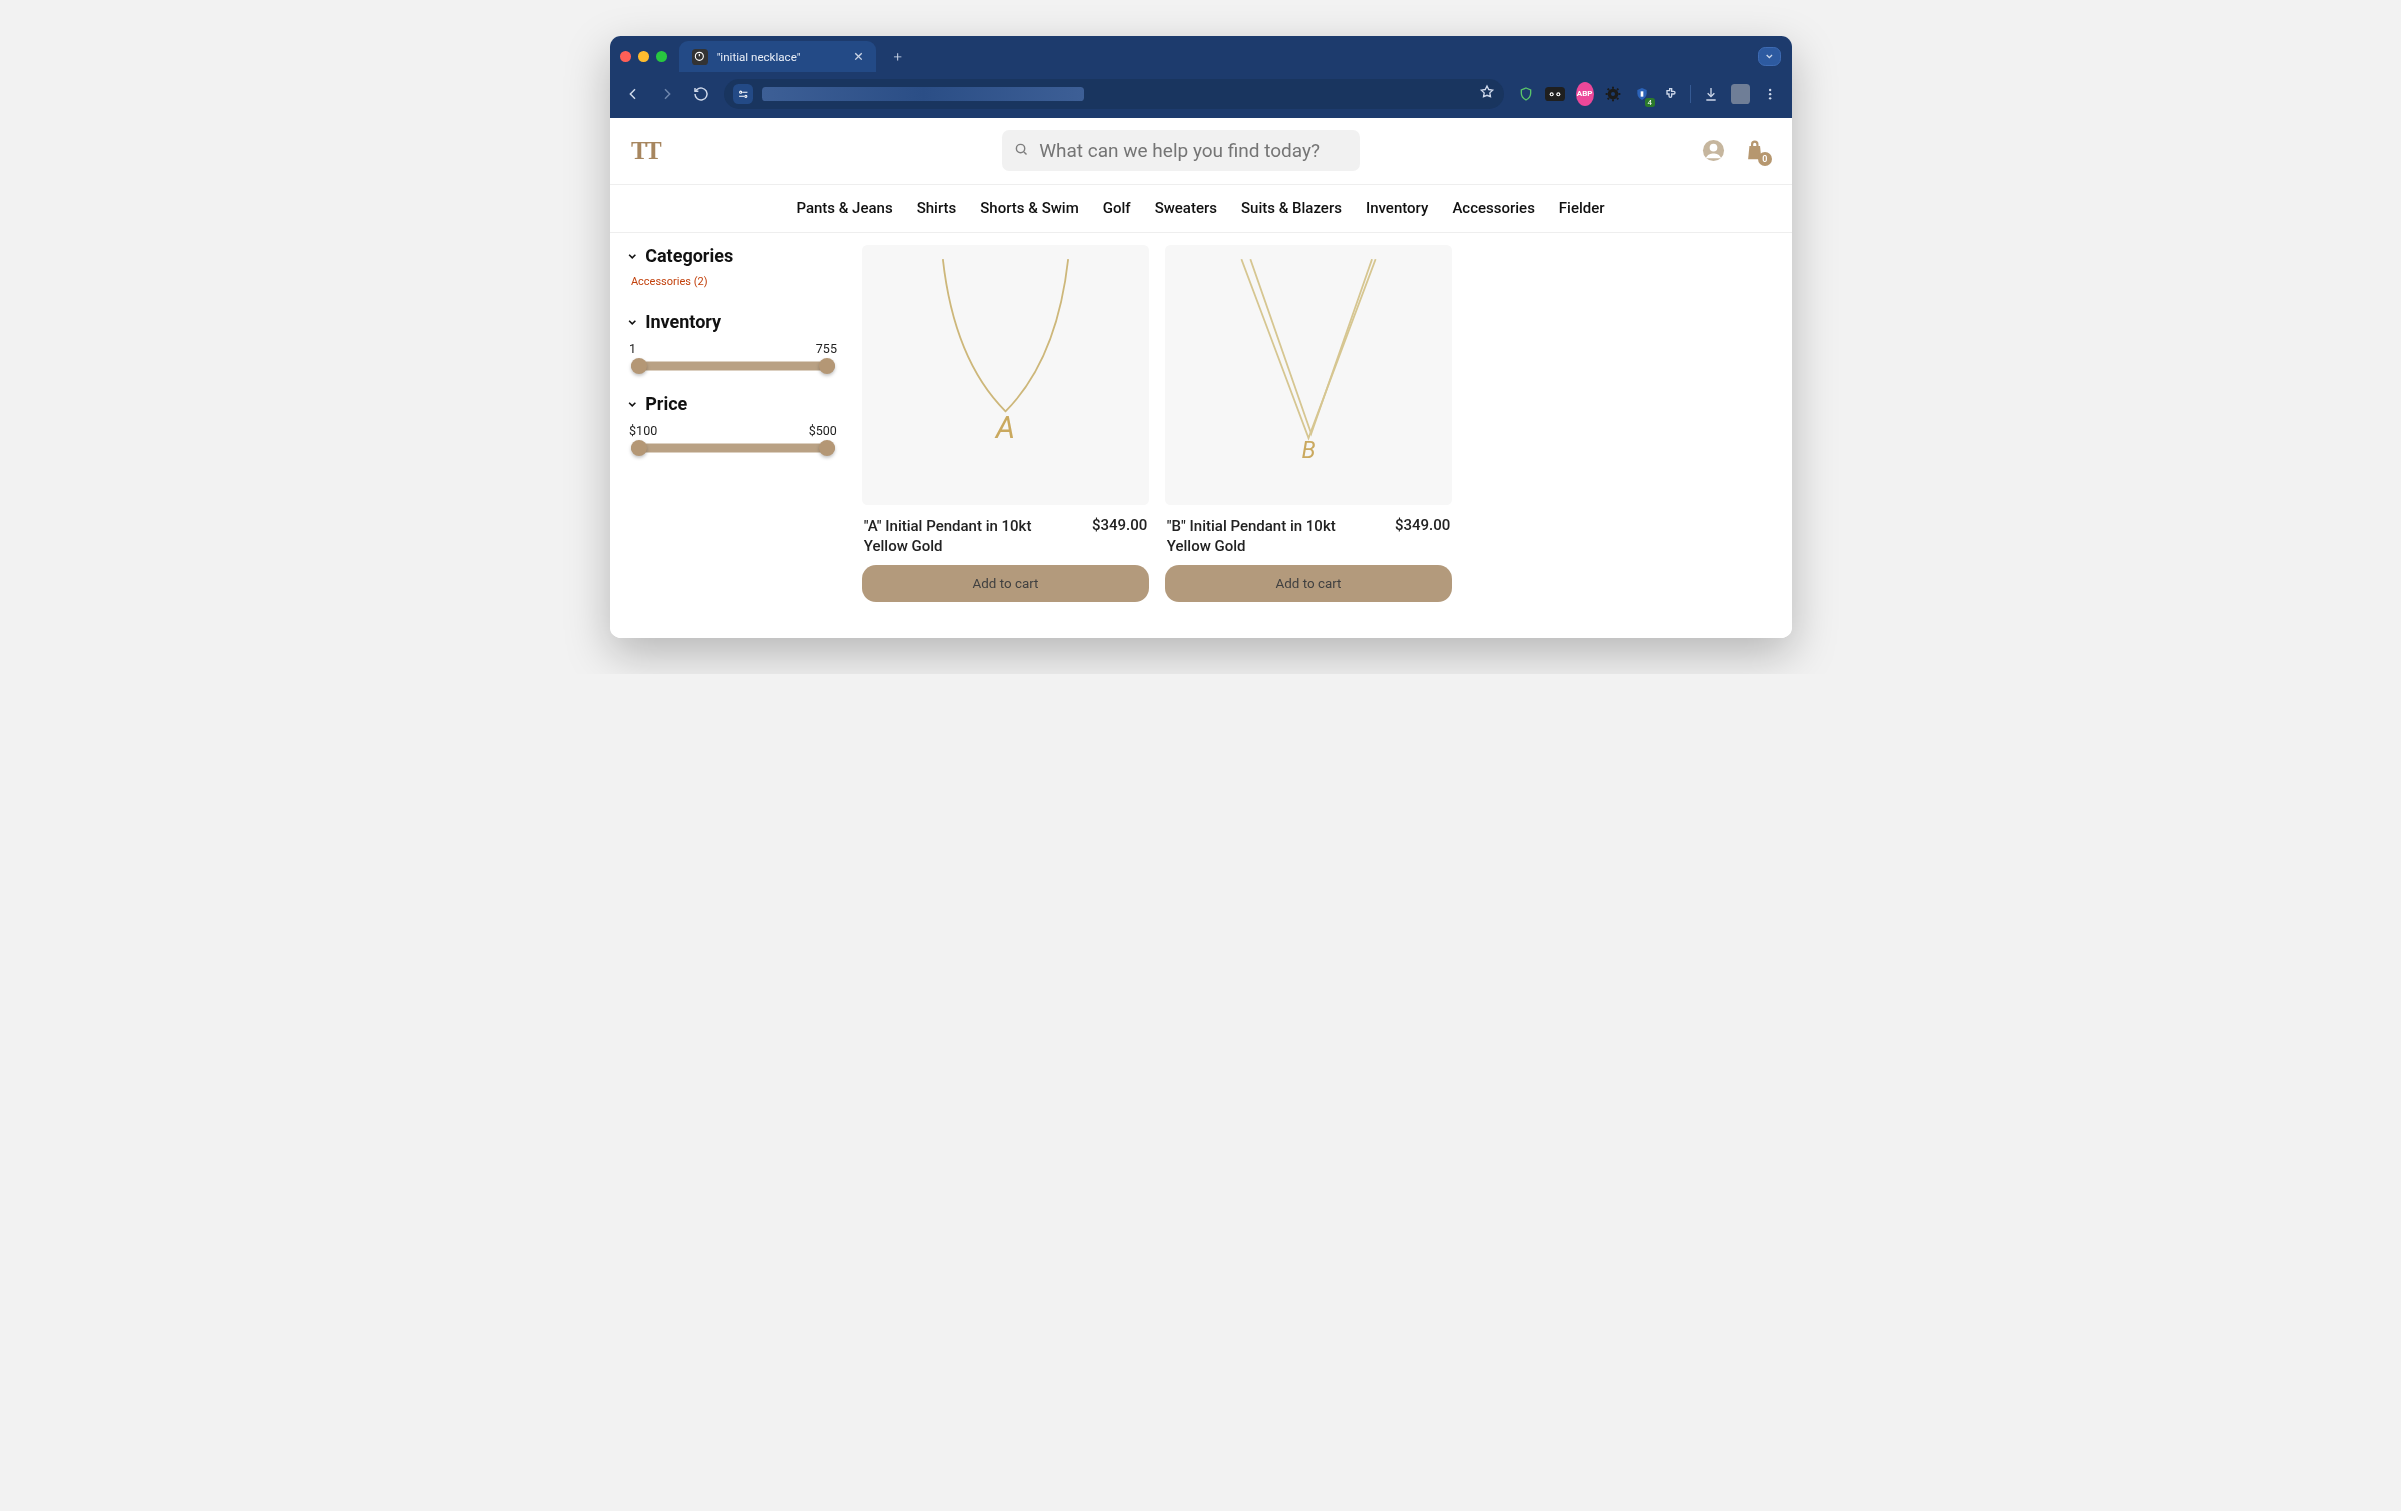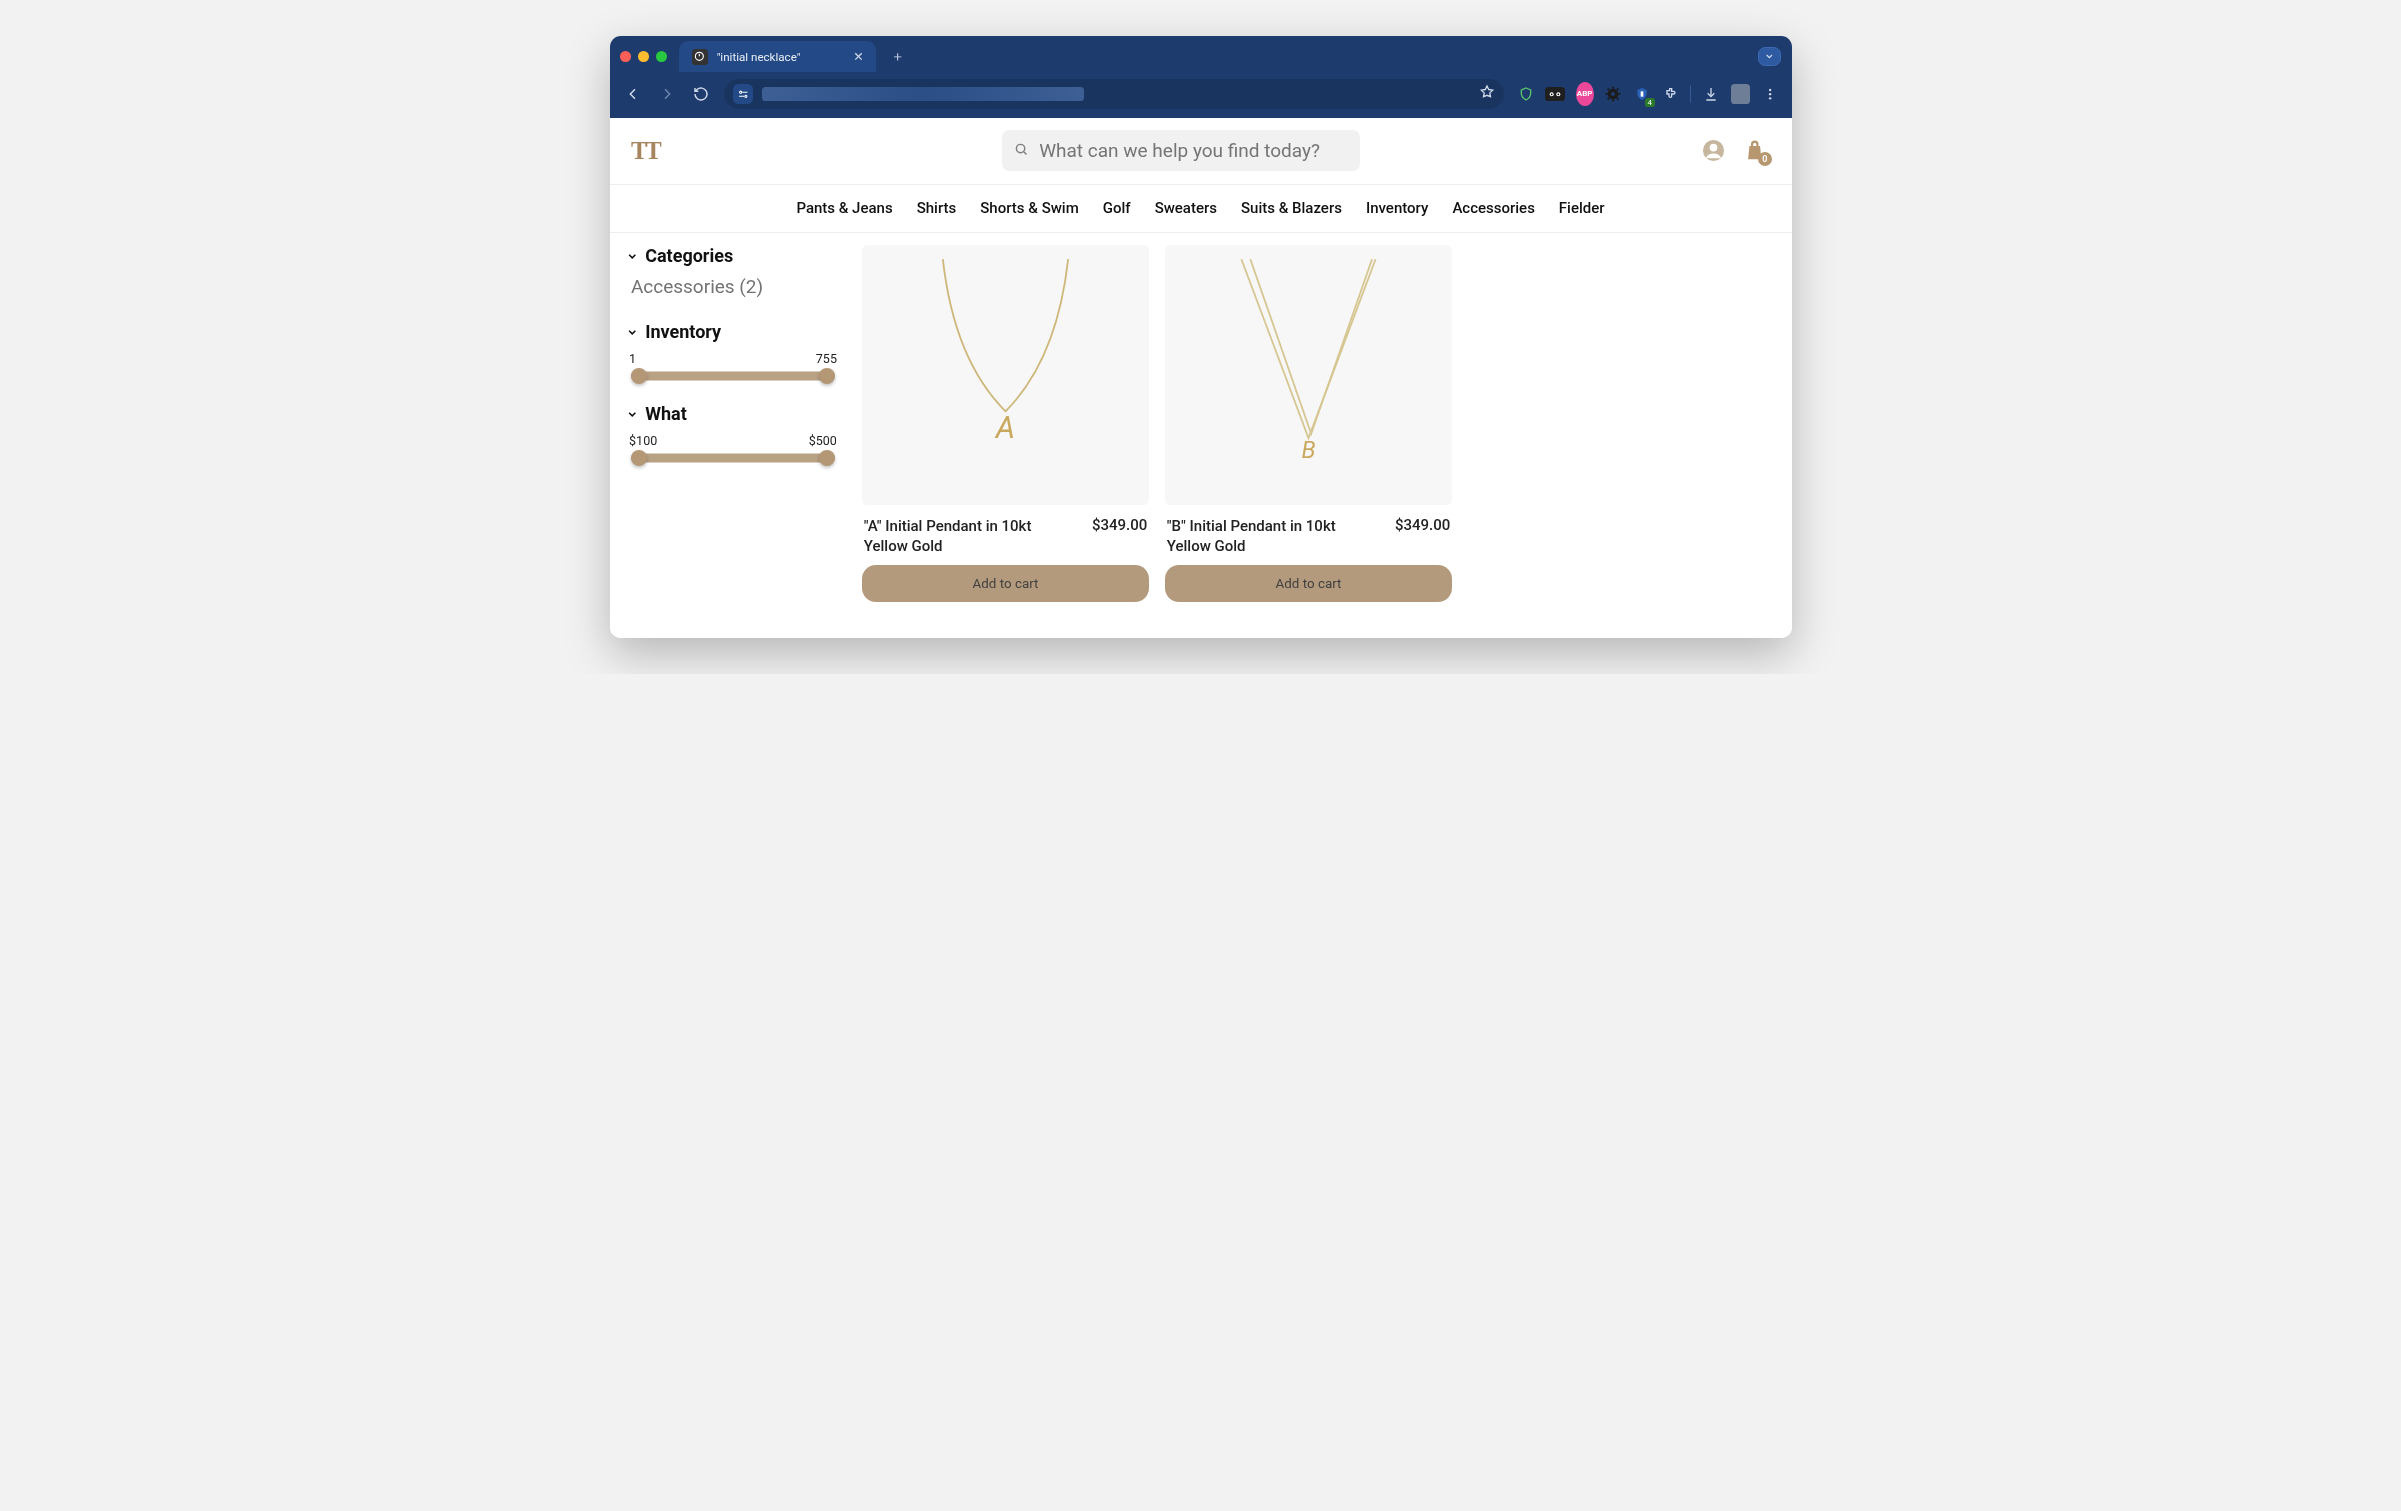--- a/index.html
+++ b/index.html
@@ -50,21 +50,21 @@
     
     .nav{ display:flex; justify-content:center; gap:24px; padding:14.3px 0; border-bottom:0.9px solid #eee; background:#fff; }
     .nav a{ color:#111; text-decoration:none; font-size:15px; font-weight:500; }
 
     
     .content{ display:flex; gap:21.5px; padding:12.5px 16px 36px 16px; background:#fff; }
     .sidebar{ width:215px; flex-shrink:0; }
     .sb-section{ margin-bottom:23px; }
     .sb-header{ display:flex; align-items:center; gap:7.2px; color:#111; font-weight:700; font-size:18px; margin-bottom:9px; }
     .chev{ transition:.15s; }
-    .sb-cat{ color:#737373; font-size:19px; padding-left:5.4px; }
+    .sb-cat{ color:#c2410c; font-size:11px; padding-left:5.4px; }
     .slider-wrap{ padding:0 3.6px; margin-top:5.4px; }
     .slider-labels{ display:flex; justify-content:space-between; font-size:12.5px; color:#222; margin-bottom:5.4px; }
     .slider{ position:relative; height:9px; margin:5.4px 1.8px 0 1.8px; }
     .track{ position:absolute; top:50%; left:0; right:0; height:9px; background:#b9a184; border-radius:5.4px; transform:translateY(-50%); }
     .thumb{ position:absolute; top:50%; width:16px; height:16px; background:#b49775; border-radius:50%; transform:translate(-50%,-50%); box-shadow:0 1.8px 3.6px rgba(0,0,0,.25); }
 
     .main{ flex:1; }
     .results-title{ color:#6b6b6b; font-size:16px; padding:3.6px 0 7.2px 0; border-bottom:0.9px solid #eee; margin-bottom:16px; }
 
     .grid{ display:flex; gap:16px; flex-wrap:wrap; }
@@ -277,21 +277,21 @@
         </div>
       </div>
 
       <div class="sb-section">
         <div class="sb-header">
           <span class="chev">
             <svg width="12.5" height="12.5" viewBox="0 0 24 24" fill="none" stroke="#111" stroke-width="3">
                 <path d="M6 9l6 6 6-6"></path>
               </svg>
           </span>
-          <span>What</span>
+          <span>Price</span>
         </div>
         <div class="slider-wrap">
           <div class="slider-labels">
             <span>$100</span>
             <span>$500</span>
           </div>
           <div class="slider">
             <div class="track"></div>
             <div class="thumb" style="left:4%"></div>
             <div class="thumb" style="left:96%"></div>

